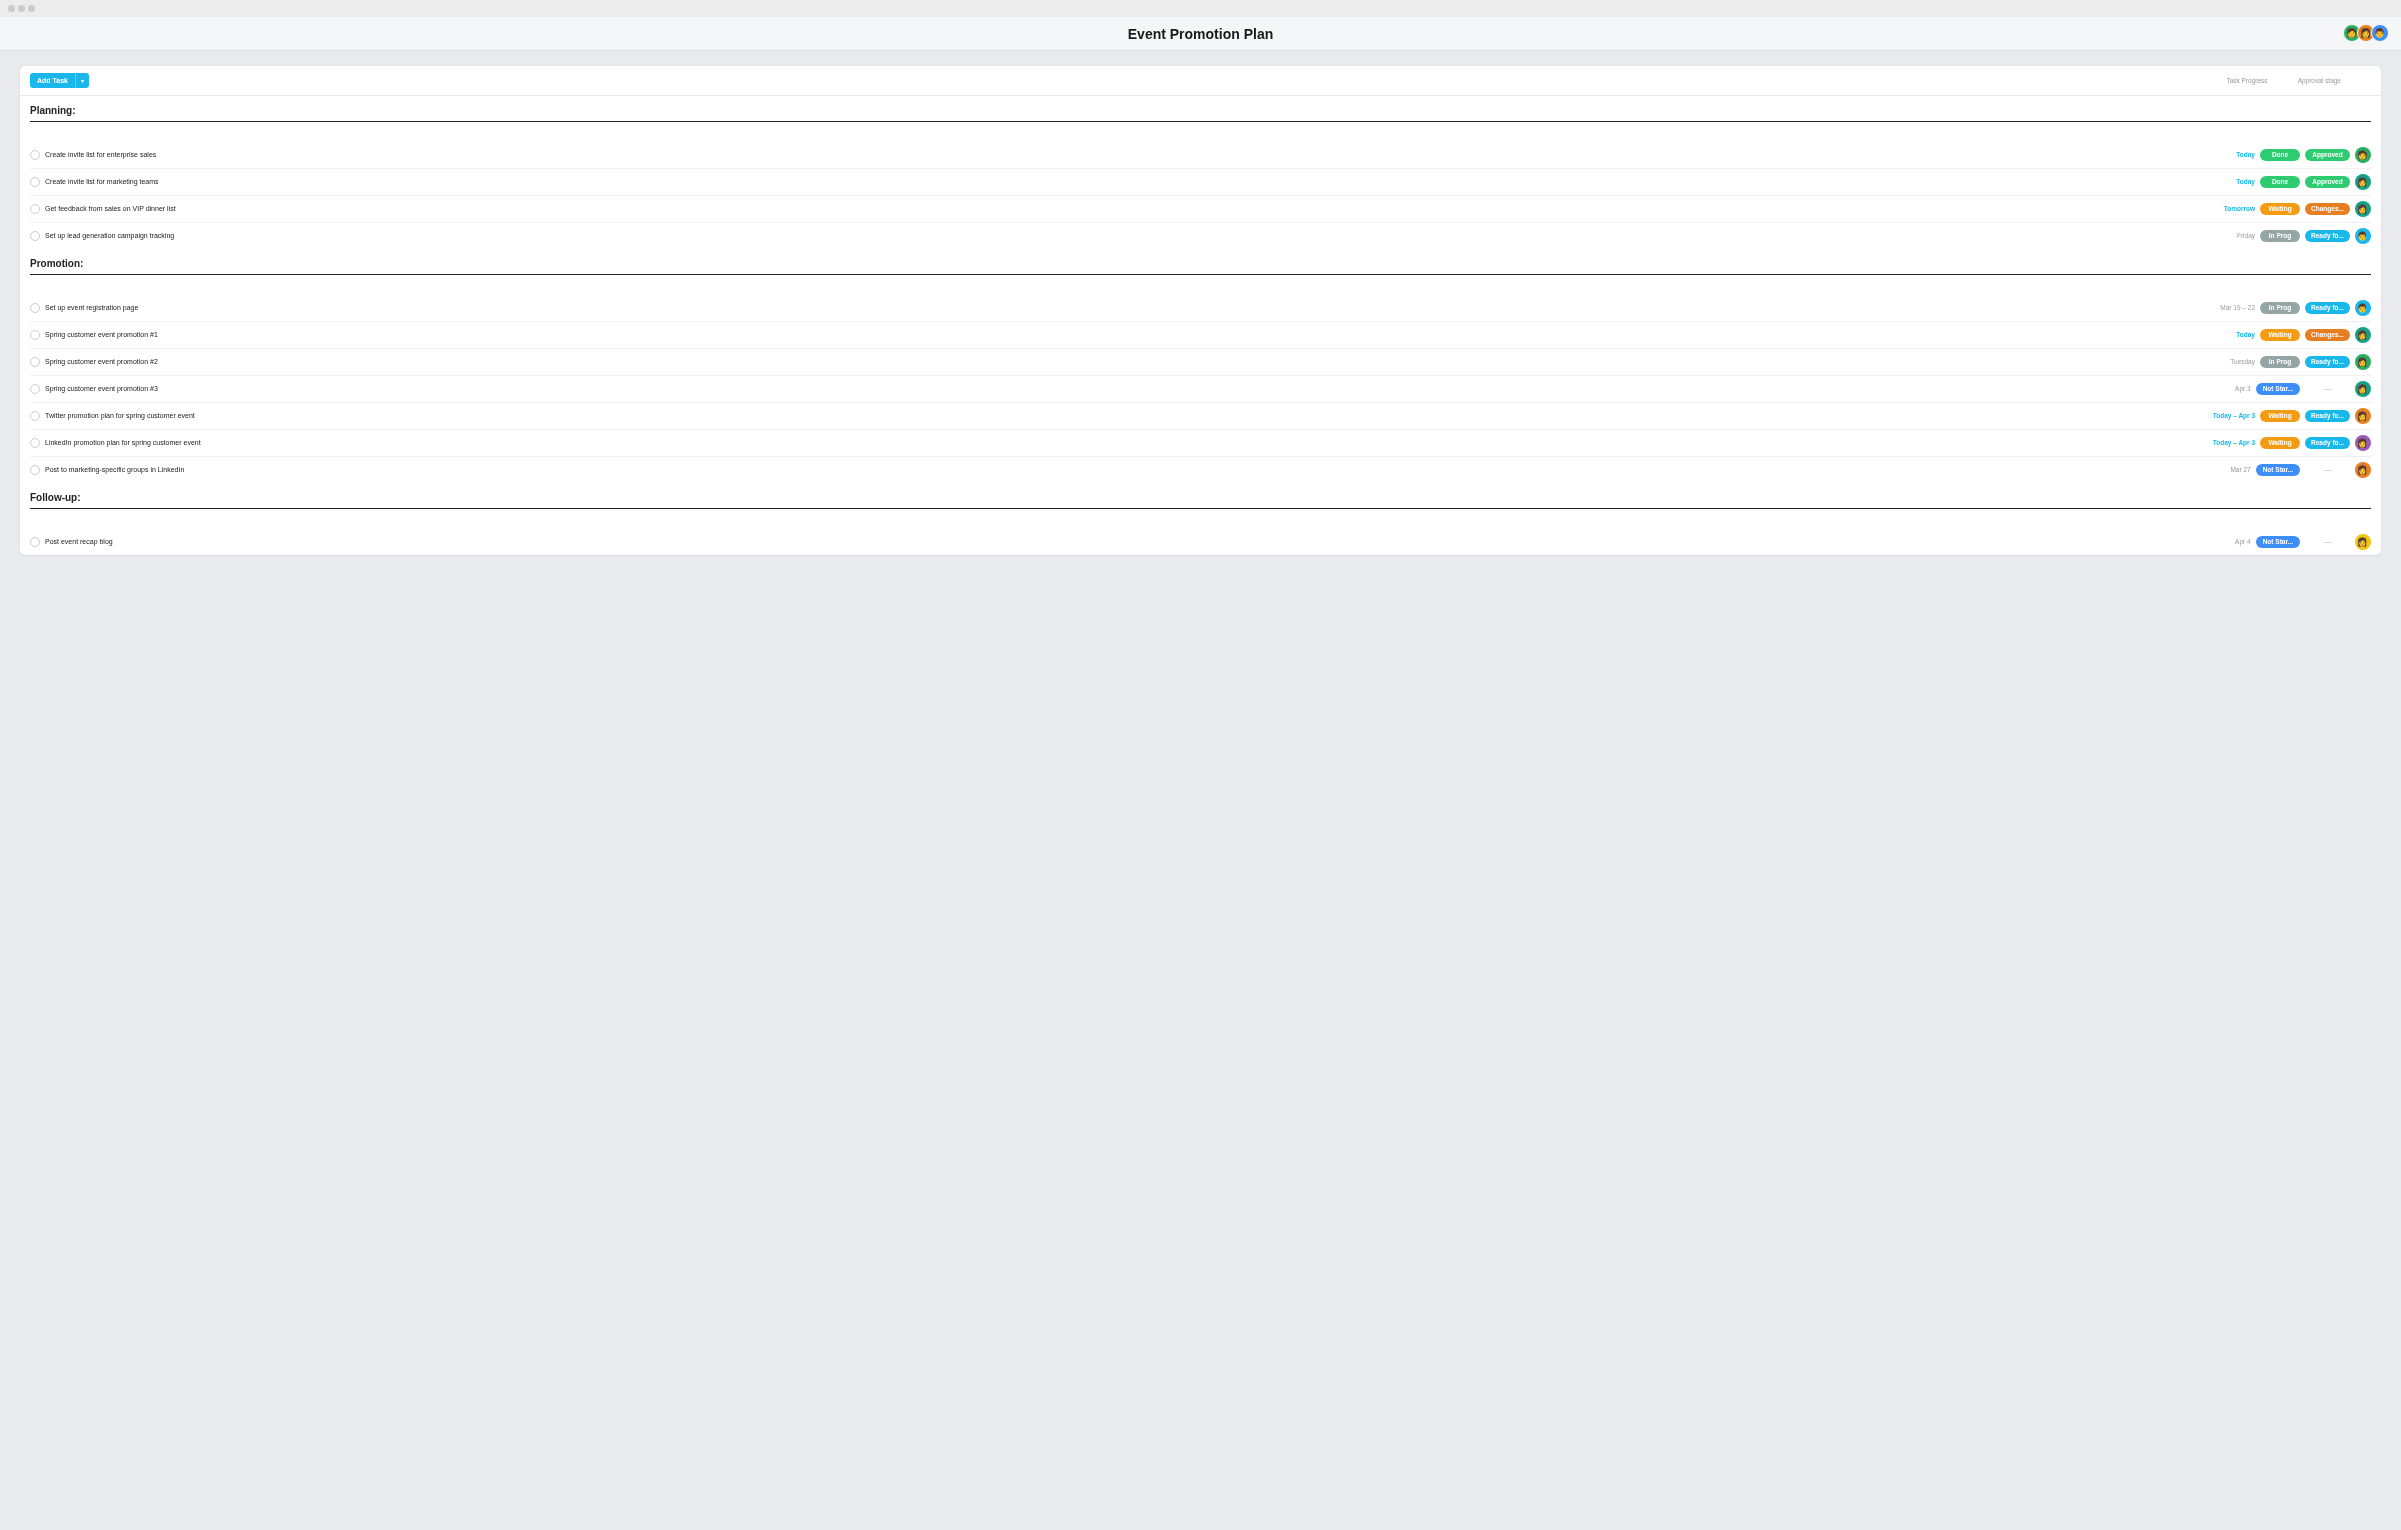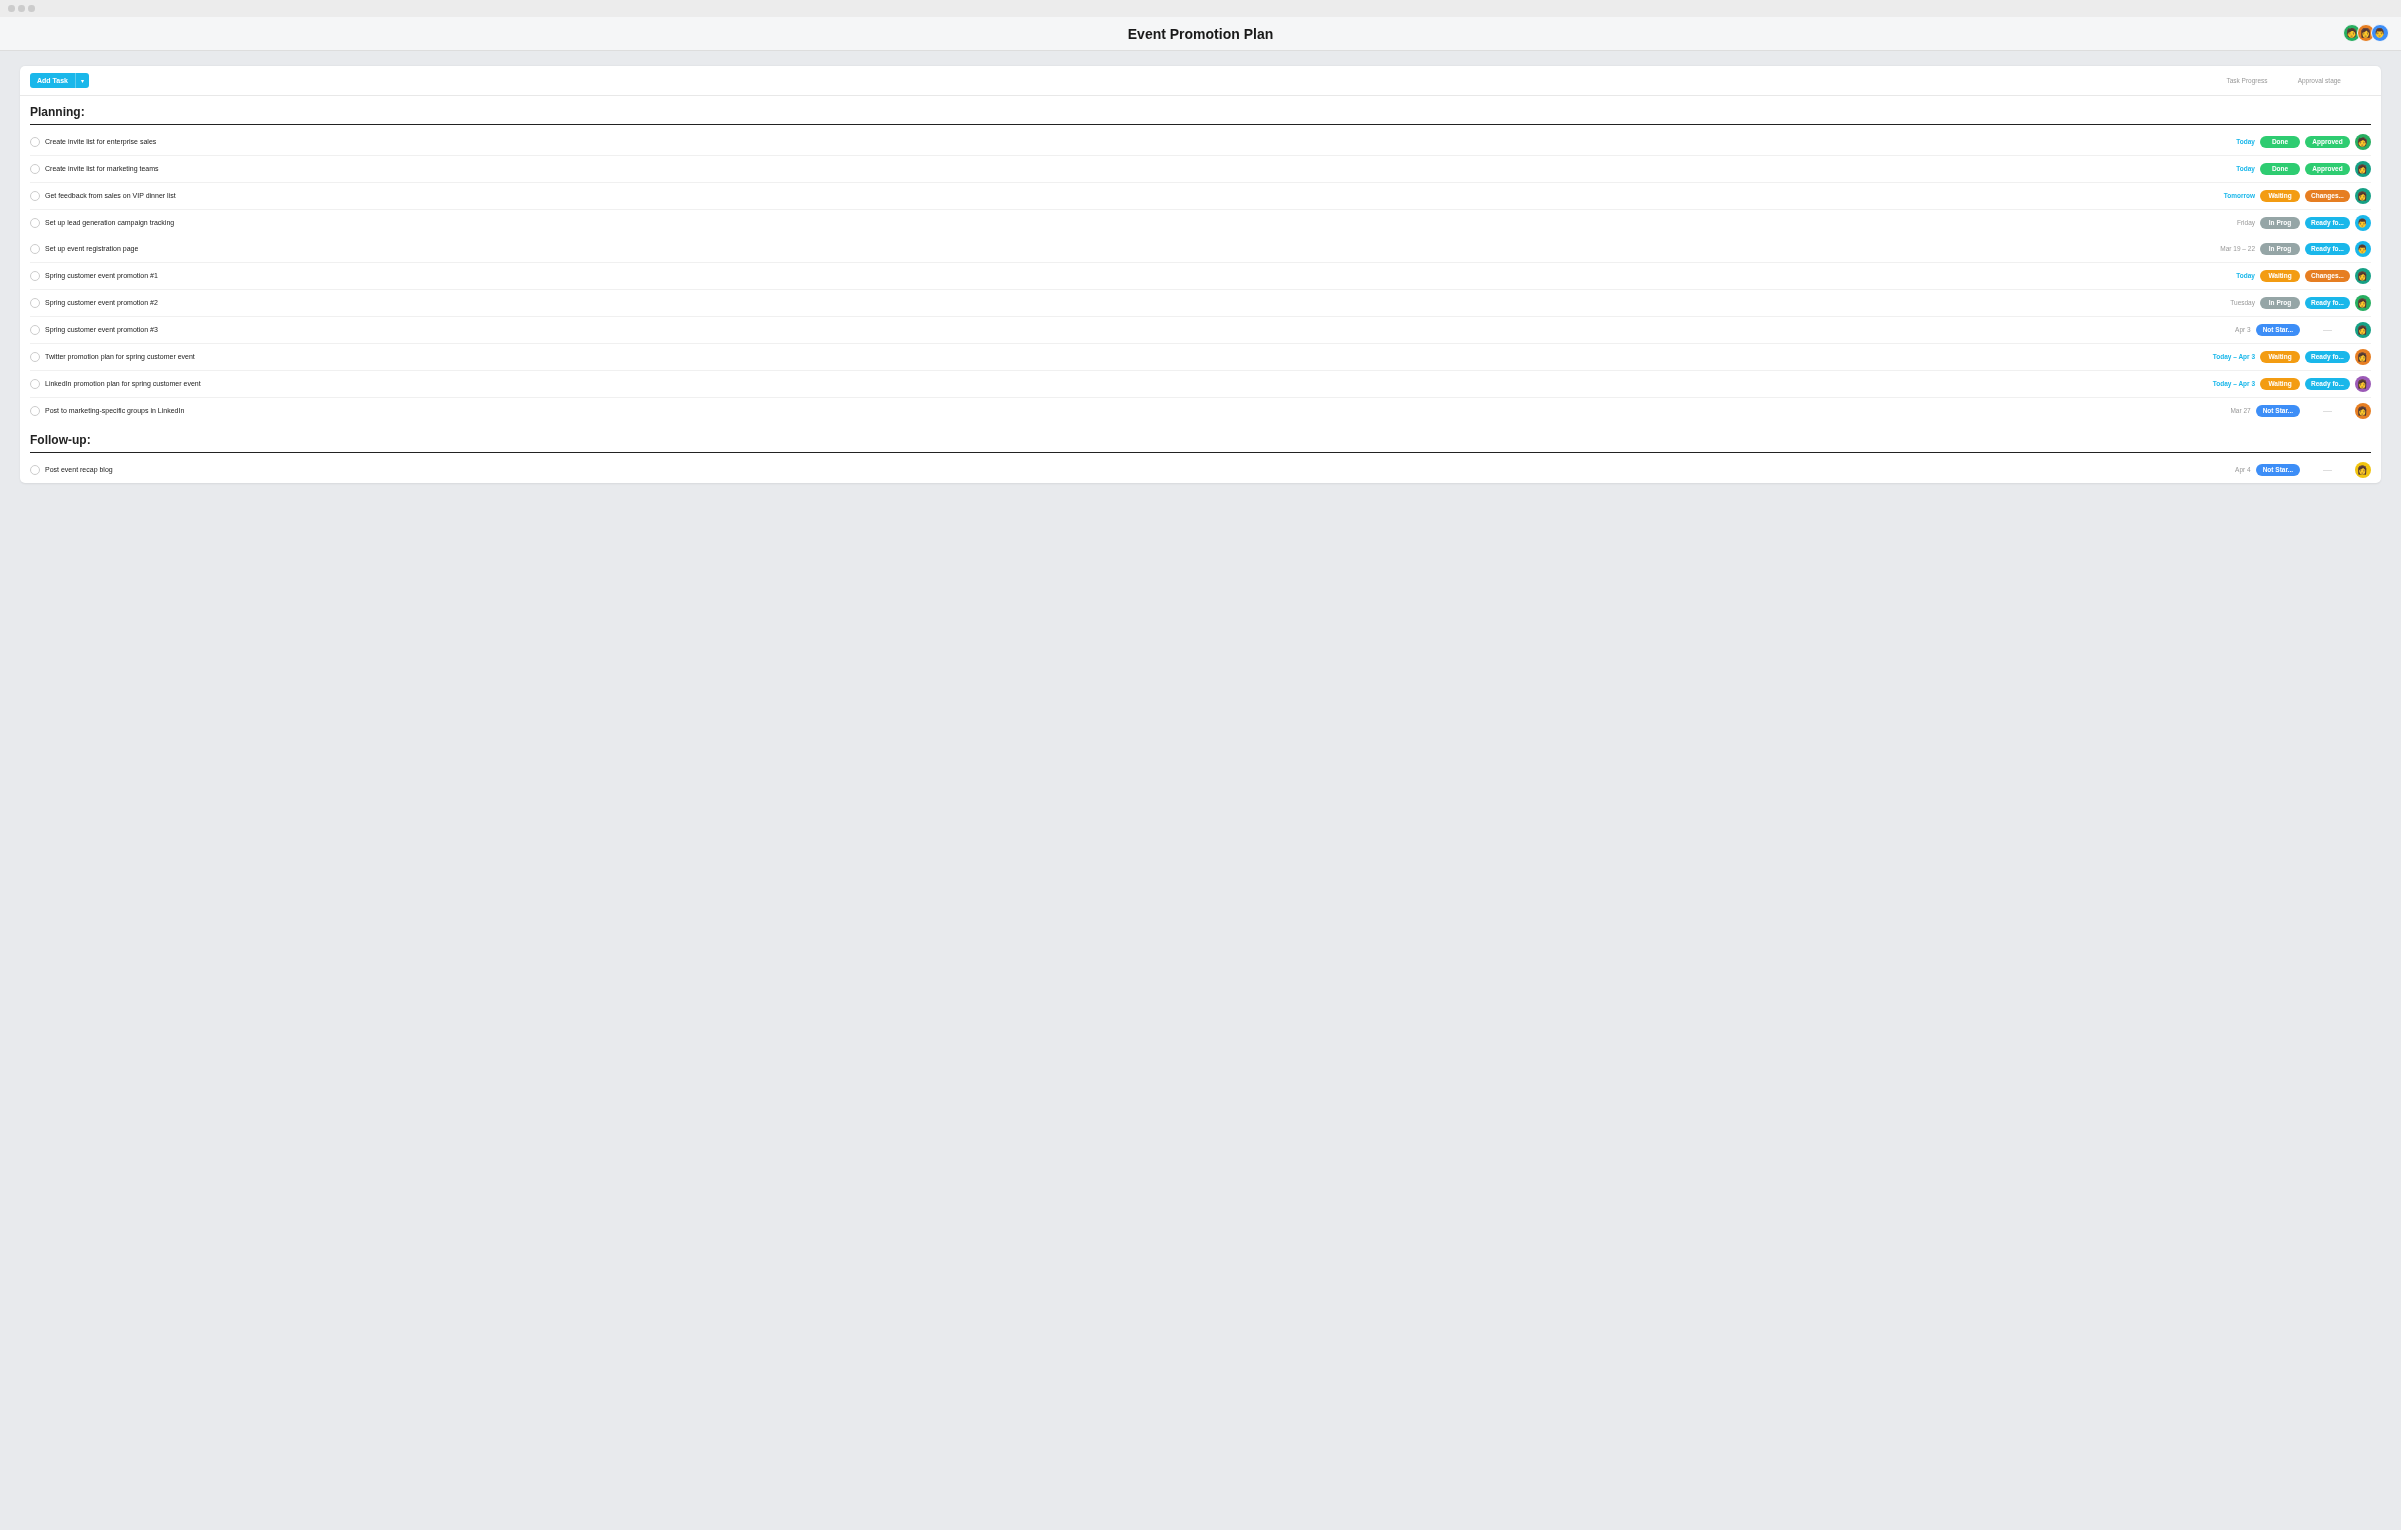--- a/index.html
+++ b/index.html
@@ -97,26 +97,26 @@
       gap: 30px;
       padding-right: 30px;
       color: #999;
       font-size: 6.5px;
     }
 
     .section {
       padding: 0 10px;
     }
     .section-title {
-      font-size: 12px;
+      font-size: 10px;
       font-weight: 700;
       color: #222;
       padding: 9px 0 5px;
       border-bottom: 1px solid #222;
-      margin-bottom: 4px;
+      margin-bottom: 20px;
     }
 
     .task-row {
       display: flex;
       align-items: center;
       padding: 5px 0;
       border-bottom: 0.5px solid #f0f0f0;
       gap: 5px;
     }
     .task-row:last-child {
@@ -260,20 +260,21 @@
           <div class="task-row">
             <input type="checkbox" class="task-checkbox" style="">
             <span class="task-name">Set up lead generation campaign tracking</span>
             <span class="task-date">Friday</span>
             <span class="badge badge-inprog">In Prog</span>
             <span class="approval-badge approval-readyfo">Ready fo...</span>
             <div class="task-avatar av-cyan">👨</div>
           </div>
         </div>
         <div class="section">
+          <div class="section-title">Promotion:</div>
           <div class="task-row">
             <input type="checkbox" class="task-checkbox" style="">
             <span class="task-name">Set up event registration page</span>
             <span class="task-date">Mar 19 – 22</span>
             <span class="badge badge-inprog">In Prog</span>
             <span class="approval-badge approval-readyfo">Ready fo...</span>
             <div class="task-avatar av-cyan">👨</div>
           </div>
           <div class="task-row">
             <input type="checkbox" class="task-checkbox" style="">

